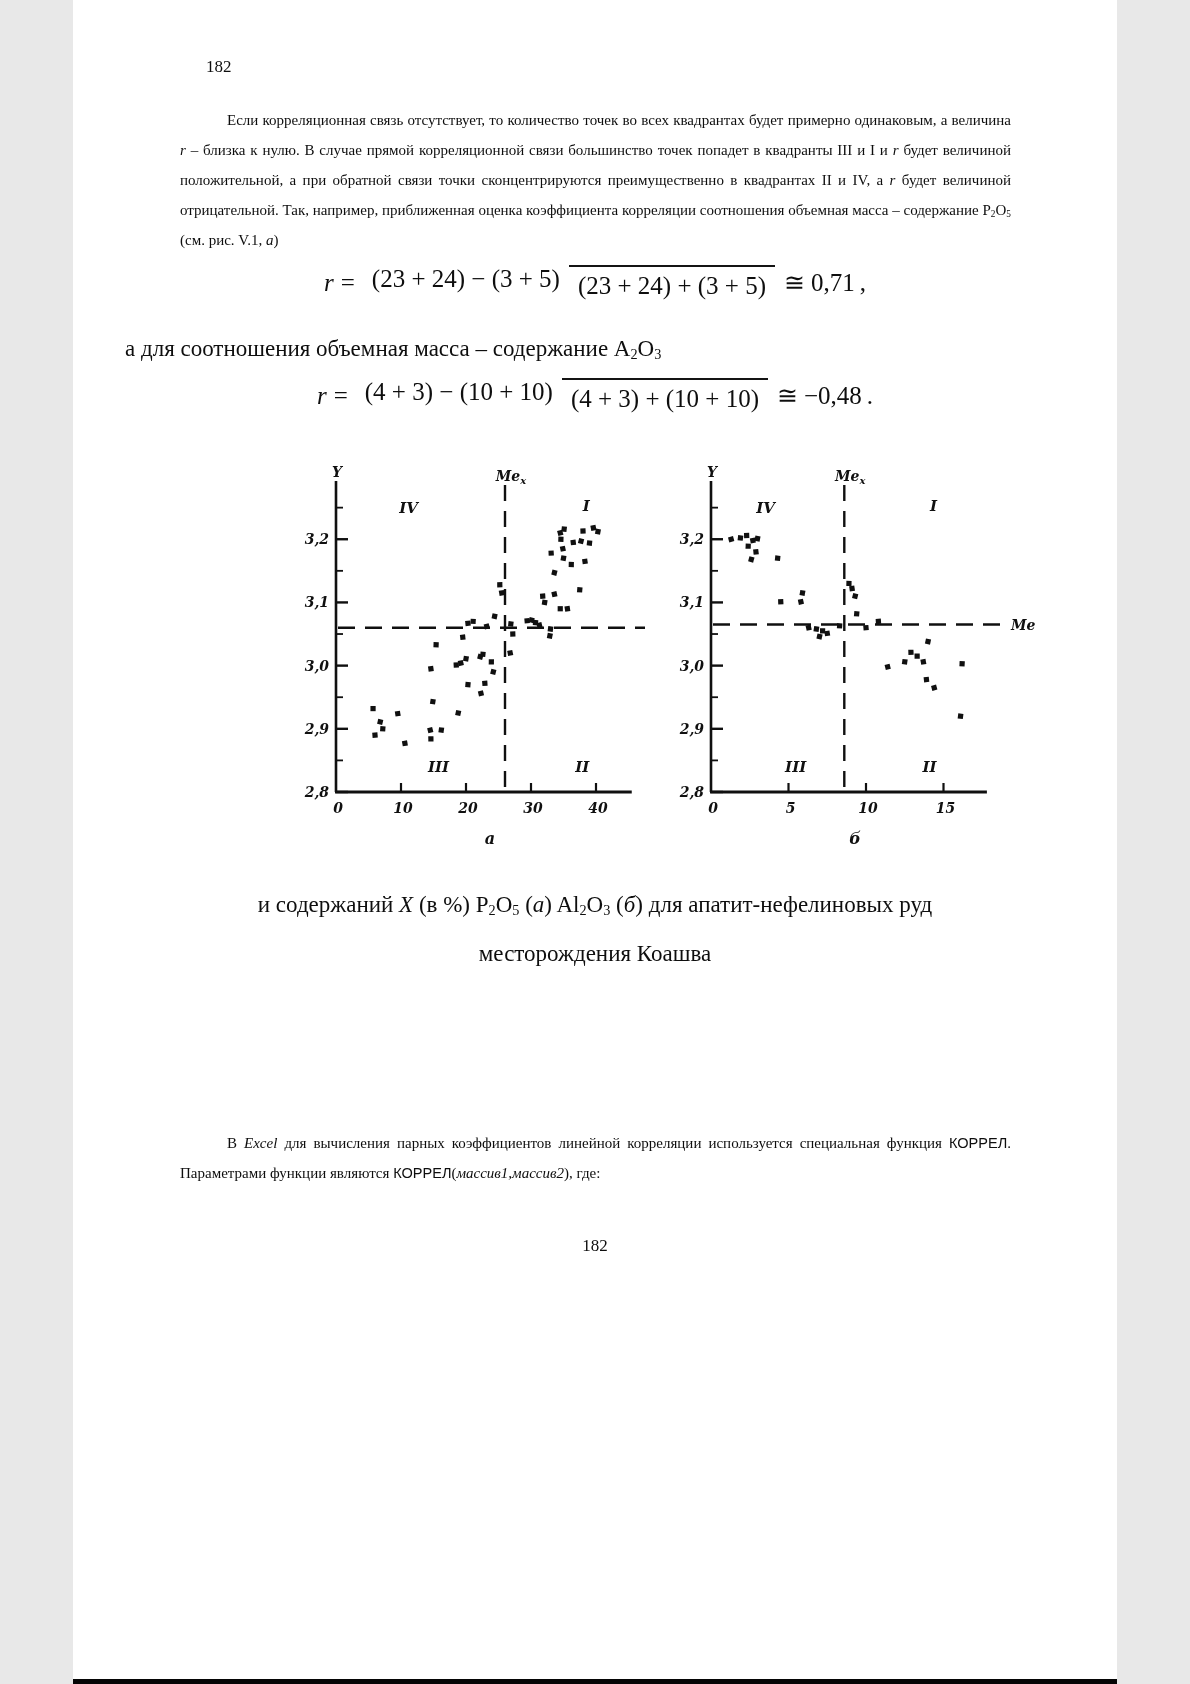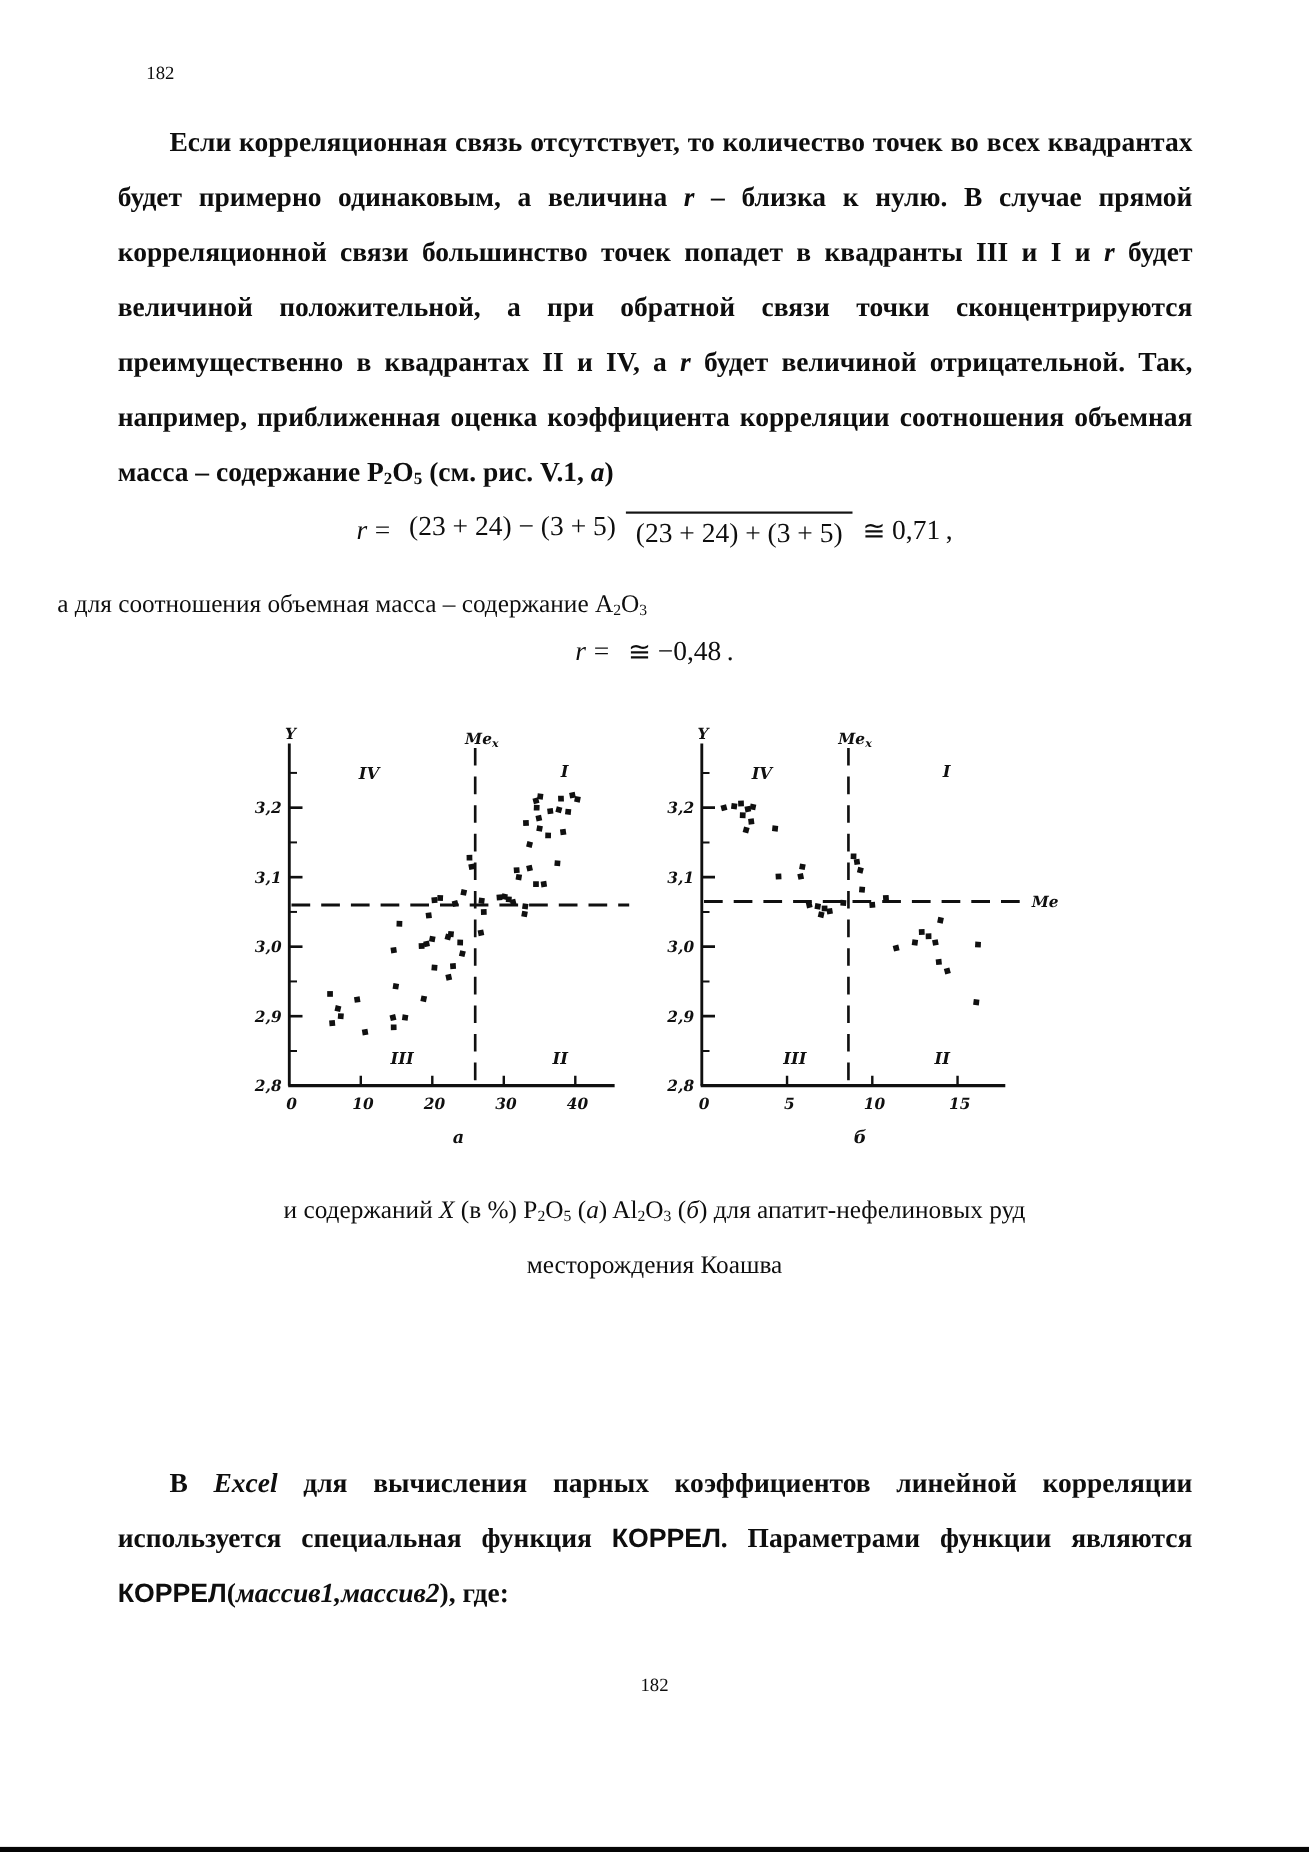--- a/index.html
+++ b/index.html
@@ -1,22 +1,22 @@
 <!DOCTYPE html>
 <html lang="ru"><head>
 <meta charset="utf-8">
 <style>
   html,body{margin:0;padding:0;background:#e8e8e8;}
-  .page{position:relative;width:1190px;height:1684px;margin:0 auto;background:#ffffff;
+  .page{position:relative;width:1044px;height:1684px;margin:0 auto;background:#ffffff;
         font-family:"Liberation Serif",serif;color:#0e0e0e;overflow:hidden;}
   
   .header{display:flex;justify-content:space-between;align-items:baseline;
           margin:0 133px;padding-top:57px;font-size:17px;}
   
-  .bodytext{margin:28px 106px 0 107px;font-size:25px;line-height:2;text-align:justify;font-weight:bold;}
+  .bodytext{margin:28px 106px 0 107px;font-size:15px;line-height:2;text-align:justify;}
   .indent{text-indent:47px;}
   .run-n{}
   .run-i{font-style:italic;}
   .run-b{font-weight:bold;}
   .run-sub{font-size:0.62em;vertical-align:-0.2em;}
   .run-sup{font-size:0.62em;vertical-align:0.5em;}
   .run-sans{font-family:"Liberation Sans",sans-serif;font-size:0.97em;}
   
   .formula{display:flex;justify-content:center;align-items:center;font-size:25px;margin-top:10px;}
   .formula2{margin-top:6px;}
@@ -61,20 +61,24 @@
     <span class="f-approx">≅</span>
     <span class="f-res">0,71</span>
     <span class="f-tail">,</span>
   </div>
 
   <p class="between"><span class="run-n">а для соотношения объемная масса – содержание A</span><span class="run-sub">2</span><span class="run-n">O</span><span class="run-sub">3</span></p>
 
   <div class="formula formula2">
     <span class="f-lhs">r</span>
     <span class="f-eq">=</span>
+    <span class="frac">
+      <span class="num">(4 + 3) − (10 + 10)</span>
+      <span class="den">(4 + 3) + (10 + 10)</span>
+    </span>
     <span class="f-approx">≅</span>
     <span class="f-res">−0,48</span>
     <span class="f-tail">.</span>
   </div>
 
   <div class="figure">
     <svg id="plot-0" width="400" height="398" style="left:190px">
         <line x1="73" y1="16" x2="73" y2="327" stroke="#101010" stroke-width="2.6"></line>
         <line x1="72" y1="327" x2="368.75" y2="327" stroke="#101010" stroke-width="3"></line>
         <line x1="73" y1="327" x2="85" y2="327" stroke="#101010" stroke-width="2.4"></line>

